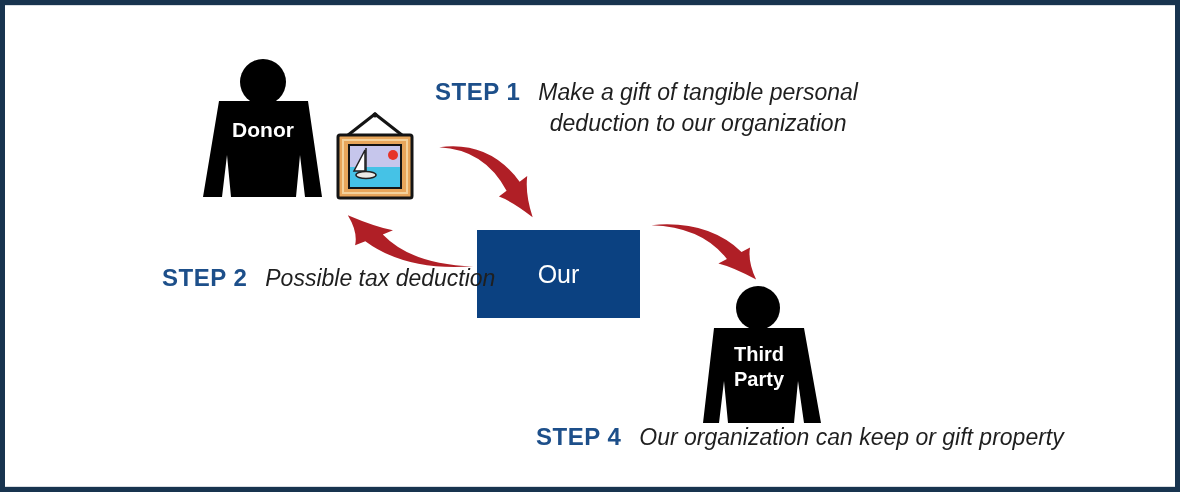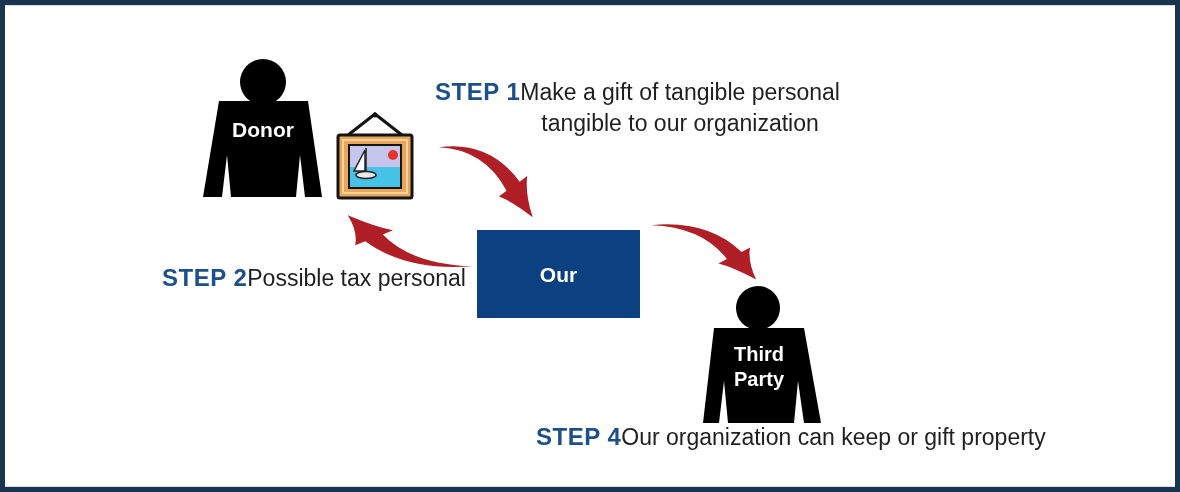--- a/index.html
+++ b/index.html
@@ -10,42 +10,43 @@
     background:#fff;
     border:5px solid var(--border-navy,#18344f);
     box-shadow: inset 0 1px 0 #d9dde2, inset 0 -1px 0 #d9dde2;
     font-family:"Liberation Sans","DejaVu Sans",sans-serif;
     overflow:hidden;
   }
   .abs{position:absolute;}
   .step{
     display:flex;
     align-items:baseline;
-    gap:0;
+    gap:18px;
     white-space:nowrap;
   }
   .step-label{
     font-size:24px;
     font-weight:bold;
     color:var(--step-label,#1d4f8a);
     letter-spacing:0.5px;
   }
   .step-text{
     font-size:23px;
     color:var(--text-black,#1f1f1f);
     line-height:31px;
+    font-style:italic;
   }
   .step-text.two-line{text-align:center;}
   .org-box{
     left:472px;top:225px;width:163px;height:88px;
     background:var(--box-fill,#0b4181);
     color:var(--box-text,#ffffff);
     display:flex;flex-direction:column;
     align-items:center;justify-content:center;
-    font-size:21px;font-weight:bold;line-height:27px;
+    font-size:25px;font-weight:normal;line-height:27px;
     text-align:center;
   }
   .figure-fill{fill:var(--figure-black,#000000);}
   .figure-label{
     fill:#ffffff;
     font-family:"Liberation Sans","DejaVu Sans",sans-serif;
     font-weight:bold;
     text-anchor:middle;
   }
   .arrow-fill{fill:var(--arrow-red,#b01f26);}
@@ -84,21 +85,21 @@
     <path d="M31,37 L31,62" stroke="#222" stroke-width="1.5" fill="none"></path>
     <path d="M30,39 L30,60 L19,60 Z" fill="#ffffff" stroke="#222" stroke-width="1.5"></path>
     <ellipse cx="31" cy="64" rx="10" ry="3.5" fill="#eceae6" stroke="#222" stroke-width="1.5"></ellipse>
     <rect x="14" y="34" width="52" height="43" fill="none" stroke="#141414" stroke-width="2"></rect>
   </svg>
 
   <div class="abs step" style="left:430px;top:72px">
     <span class="step-label">STEP 1</span>
     <span class="step-text two-line">
       <span style="display:block">Make a gift of tangible personal</span>
-      <span style="display:block">tangible to our organization</span>
+      <span style="display:block">deduction to our organization</span>
     </span>
   </div>
 
   <svg class="abs" style="left:432px;top:133px" width="100" height="85" viewBox="0 0 92 74" preserveAspectRatio="none">
     <use href="#swoosh"></use>
   </svg>
 
   <svg class="abs" style="left:337px;top:206px" width="134" height="62" viewBox="0 0 92 74" preserveAspectRatio="none">
     <g transform="rotate(180 46 37)">
         <use href="#swoosh"></use>
@@ -108,21 +109,21 @@
   <svg class="abs" style="left:644px;top:213px" width="112" height="66" viewBox="0 0 92 74" preserveAspectRatio="none">
     <use href="#swoosh"></use>
   </svg>
 
   <div class="abs org-box">
     <span>Our</span>
   </div>
 
   <div class="abs step" style="left:157px;top:258px">
     <span class="step-label">STEP 2</span>
-    <span class="step-text">Possible tax personal</span>
+    <span class="step-text">Possible tax deduction</span>
   </div>
 
   <svg class="abs" style="left:696px;top:280px" width="126" height="138" viewBox="0 0 126 138">
     <circle class="figure-fill" cx="57" cy="23" r="22"></circle>
     <path class="figure-fill" d="M13,43 L103,43 L120,138 L103,138 L97,96 L93,138 L27,138 L23,96 L18,138 L2,138 Z"></path>
     <text class="figure-label" x="58" y="76" font-size="20">Third</text>
     <text class="figure-label" x="58" y="101" font-size="20">Party</text>
   </svg>
 
   <div class="abs step" style="left:531px;top:417px">

